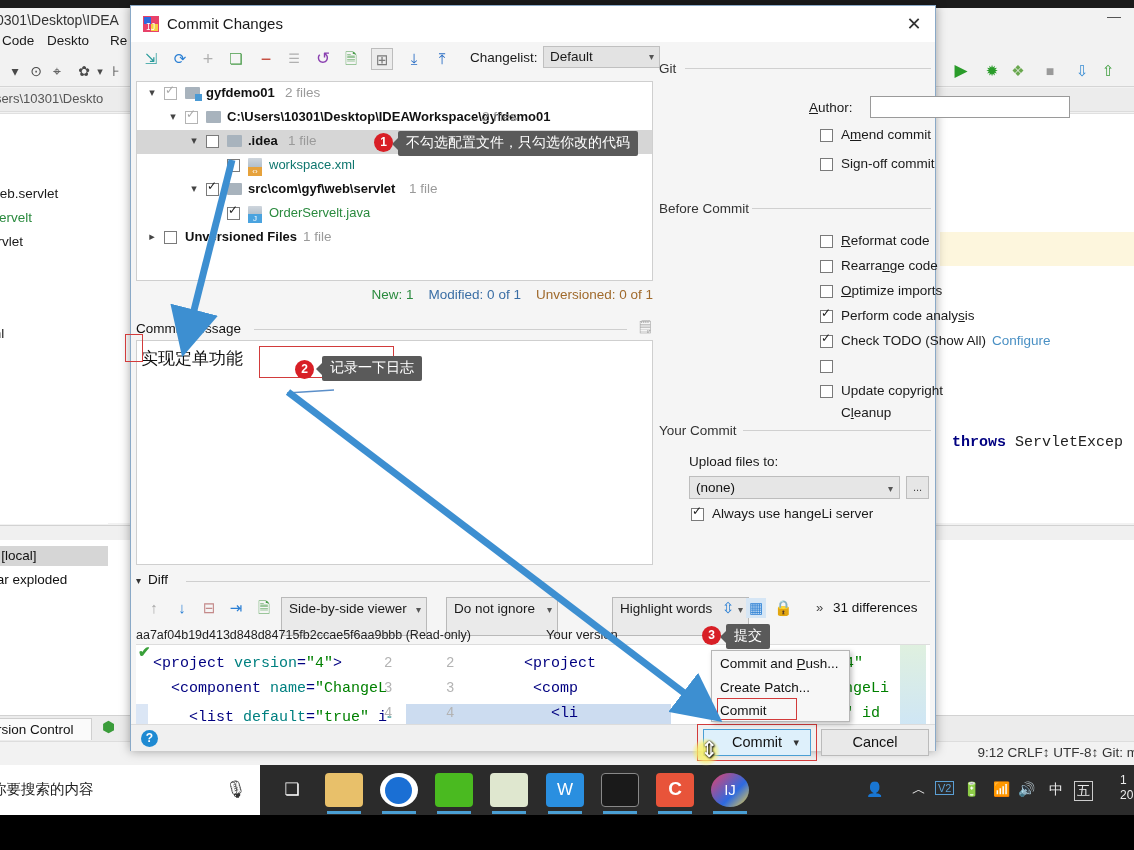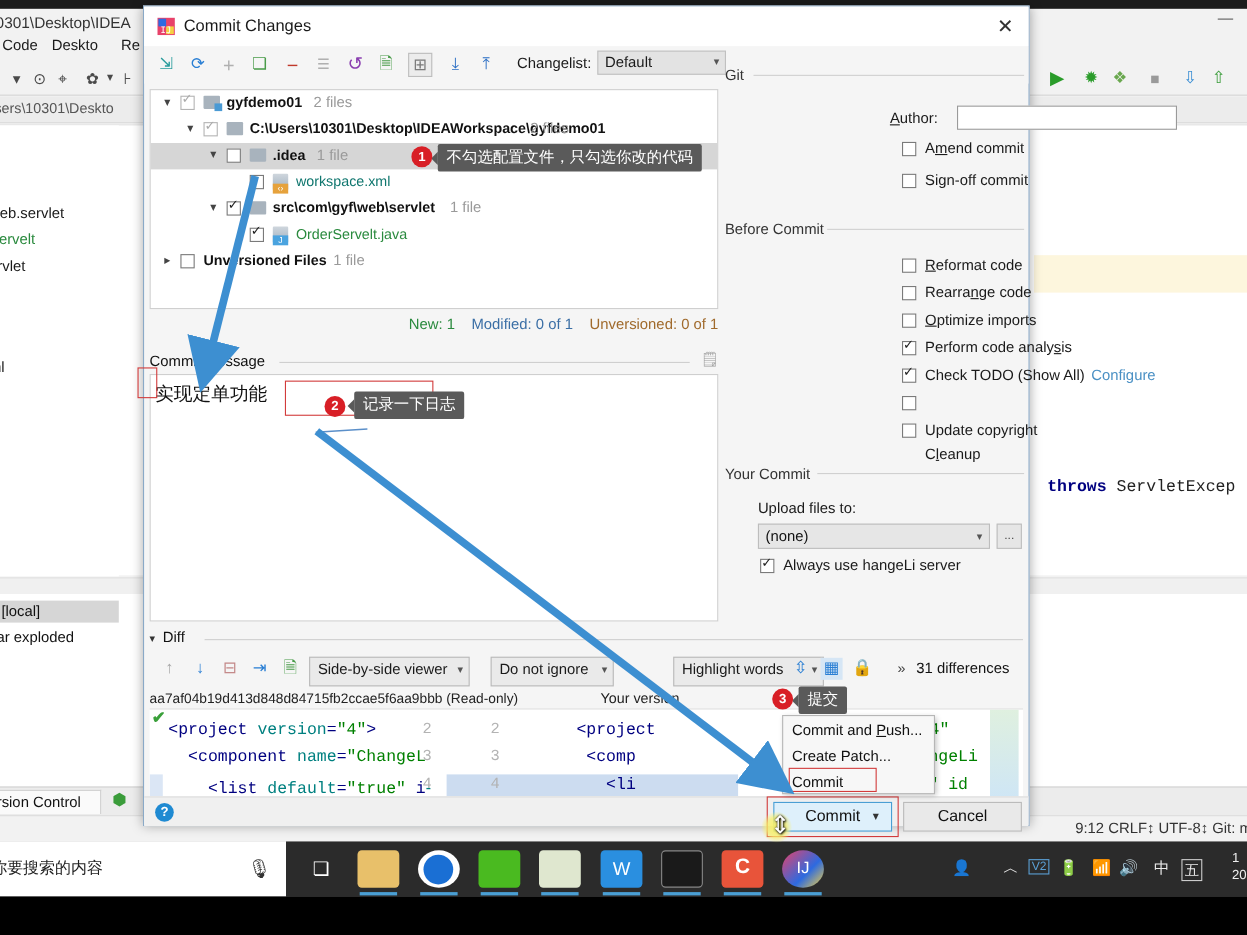--- a/index.html
+++ b/index.html
@@ -241,21 +241,21 @@
     font-size:11px; text-align:center; line-height:21px; color:#444;
   }
   
   #diff-header { position:absolute; left:5px; top:566px; width:794px; height:18px; }
   #diff-twisty { position:absolute; left:0; top:3px; font-size:10px; color:#333; }
   #diff-label { position:absolute; left:12px; top:0px; font-size:13.5px; }
   #diff-rule { position:absolute; left:50px; top:9px; right:0; height:1px; background:#cfcfcf; }
   #diff-toolbar { position:absolute; left:5px; top:590px; width:794px; height:30px; }
   .dfi { position:absolute; top:2px; width:20px; height:20px; text-align:center; line-height:20px; font-size:15px; }
   .dcombo {
-    position:absolute; top:1px; height:27px; background:#eaeaea;
+    position:absolute; top:1px; height:39px; background:#eaeaea;
     border:1px solid #b9b9b9; font-size:13.5px; line-height:21px;
     padding-left:7px; padding-right:18px; color:#1a1a1a;
   }
   .dcombo .chev { position:absolute; right:5px; top:1px; font-size:10px; color:#555; }
   #diff-count { position:absolute; left:680px; top:4px; font-size:13.5px; }
   #diff-chev { position:absolute; left:680px; top:3px; font-size:12px; color:#555; }
   #diff-rev {
     position:absolute; left:5px; top:622px; font-size:12.5px; color:#222;
     white-space:nowrap;
   }

